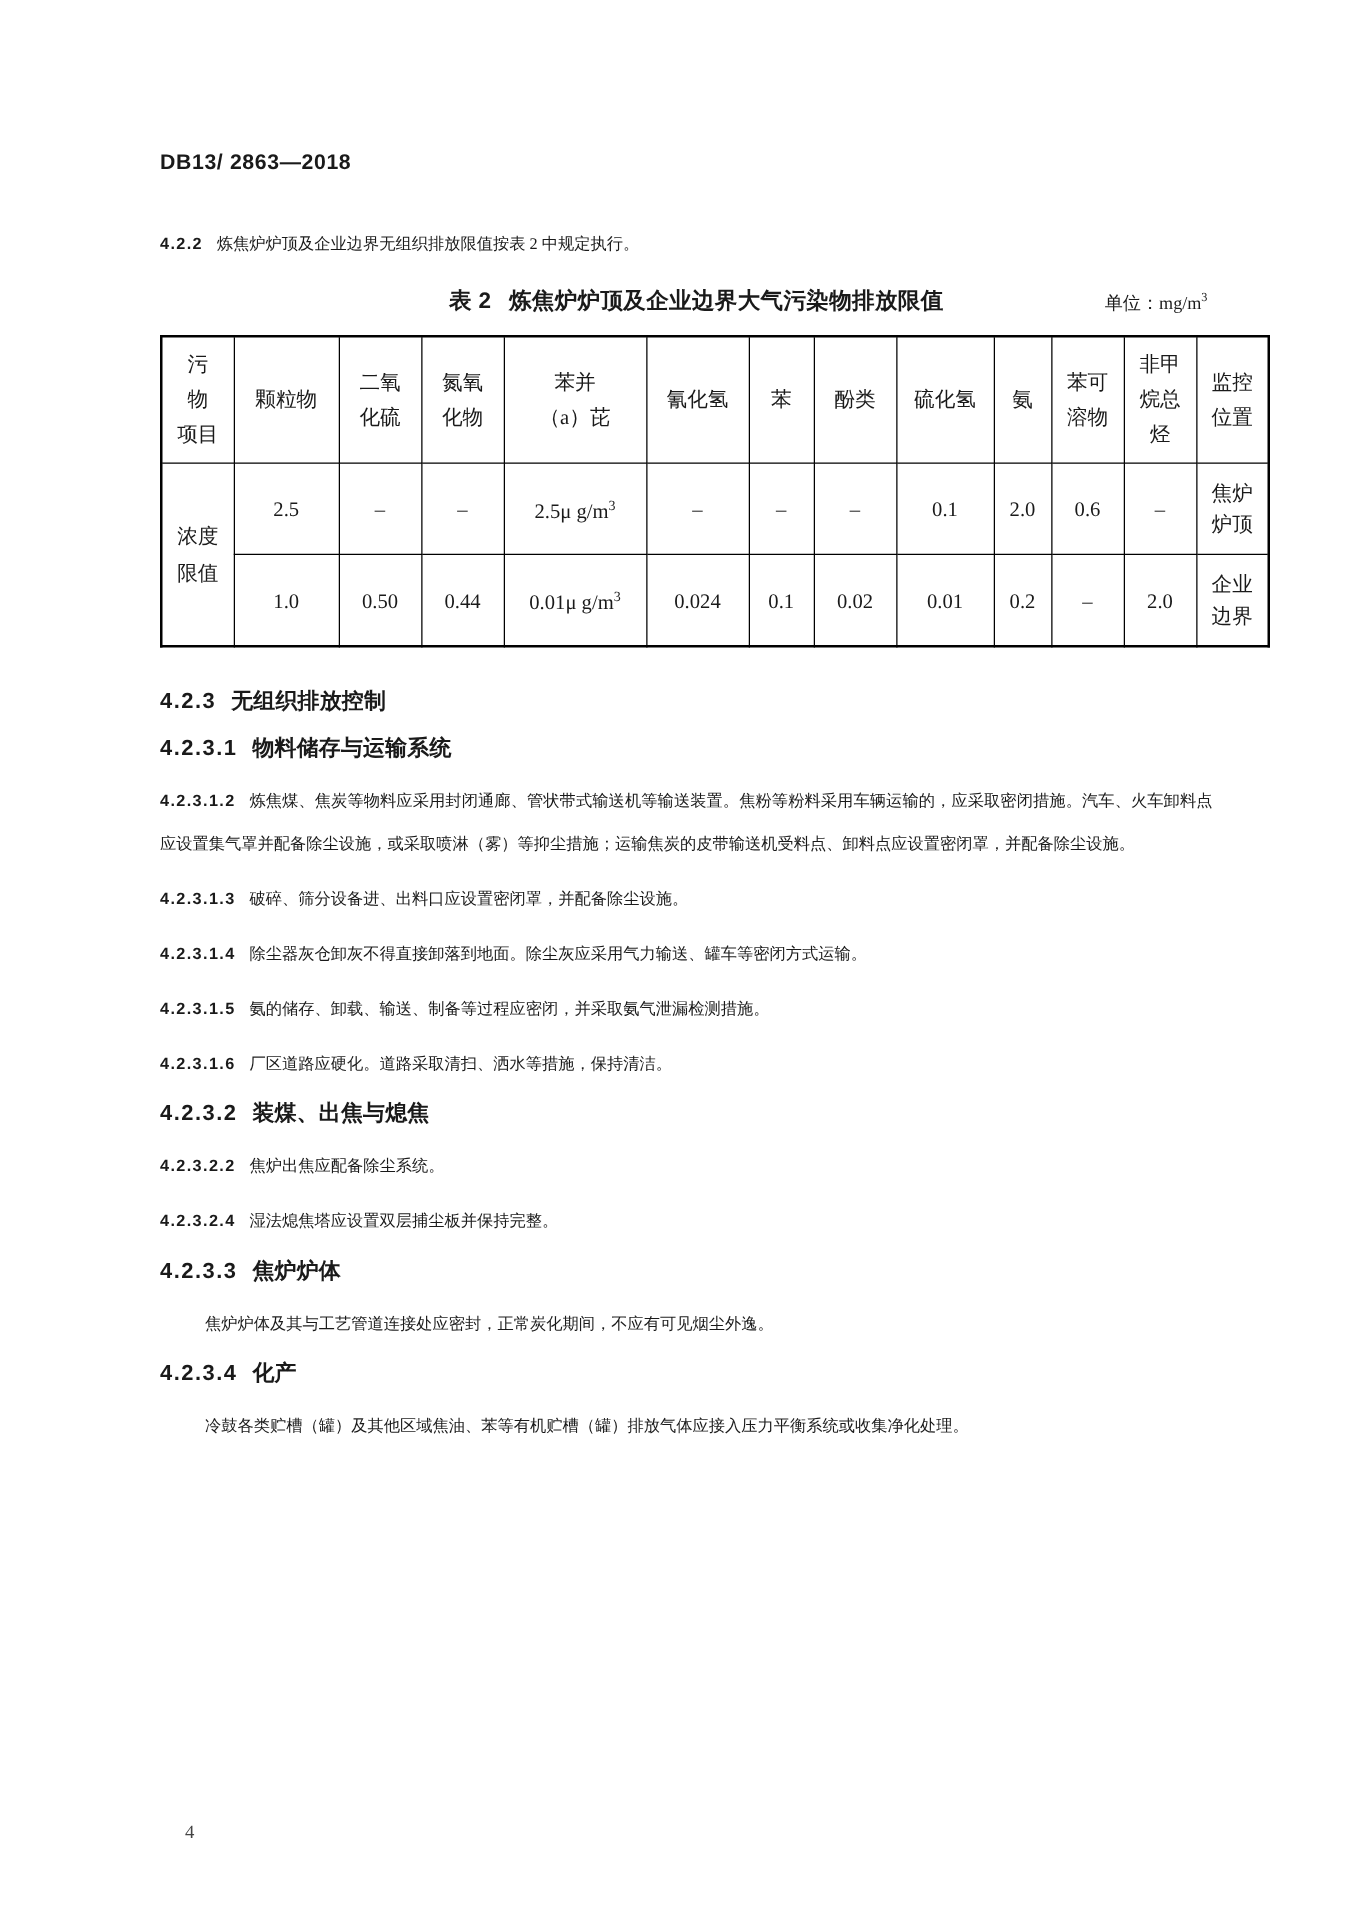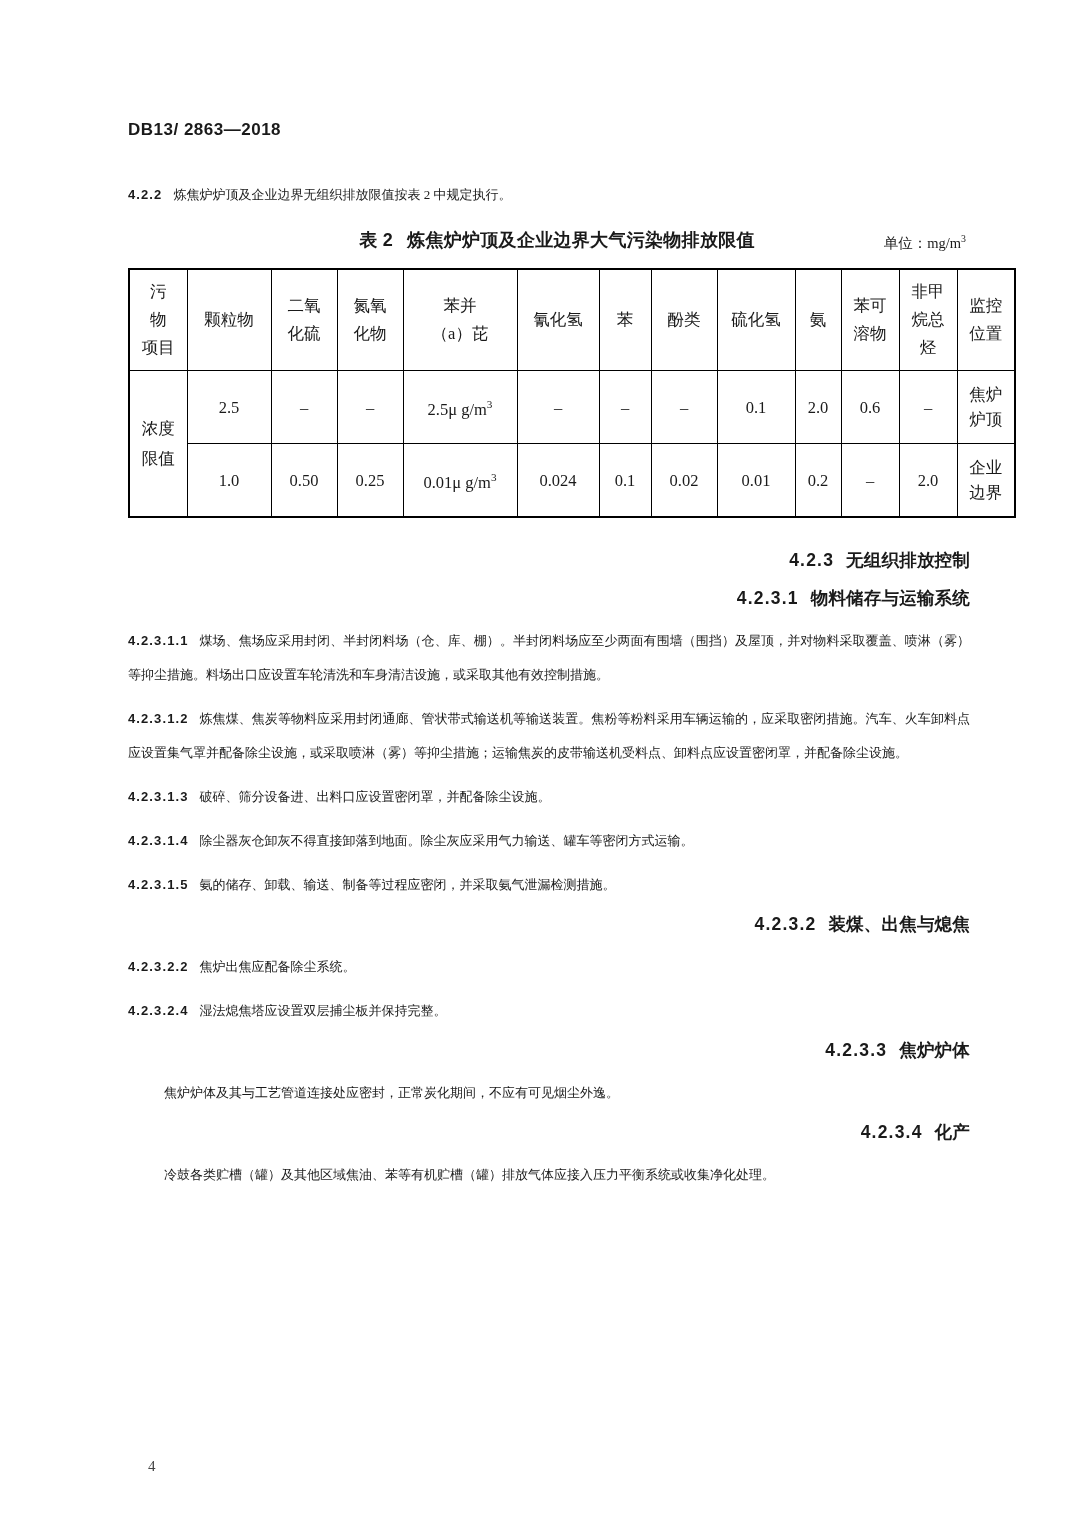--- a/index.html
+++ b/index.html
@@ -32,21 +32,20 @@
     letter-spacing: 0.5px;
     margin: 0 0 38px 0;
   }
   
   .clause-heading {
     font-family: "Liberation Sans", "DejaVu Sans", sans-serif;
     font-weight: bold;
     font-size: 17.5px;
     margin: 0 0 14px 0;
     letter-spacing: 0.2px;
-    text-align: right;
   }
   .clause-heading .num {
     letter-spacing: 1.2px;
     margin-right: 12px;
   }
   .para {
     font-size: 13px;
     line-height: 34px;
     margin: 0 0 10px 0;
     text-align: justify;
@@ -186,21 +185,21 @@
         <td class="dash">–</td>
         <td>0.1</td>
         <td>2.0</td>
         <td>0.6</td>
         <td class="dash">–</td>
         <td><span>焦炉</span><br><span>炉顶</span></td>
       </tr>
       <tr class="data">
         <td>1.0</td>
         <td>0.50</td>
-        <td>0.25</td>
+        <td>0.44</td>
         <td><span>0.01</span><span>μ g/m</span><span class="sup">3</span></td>
         <td>0.024</td>
         <td>0.1</td>
         <td>0.02</td>
         <td>0.01</td>
         <td>0.2</td>
         <td class="dash">–</td>
         <td>2.0</td>
         <td><span>企业</span><br><span>边界</span></td>
       </tr>
@@ -208,40 +207,40 @@
   </table>
 
   <div class="clause-heading">
     <span class="num">4.2.3</span><span>无组织排放控制</span>
   </div>
 
   <div class="clause-heading">
     <span class="num">4.2.3.1</span><span>物料储存与运输系统</span>
   </div>
 
-  <p class="para">
-    <span class="num">4.2.3.1.1</span><span>煤场、焦场应采用封闭、半封闭料场（仓、库、棚）。半封闭料场应至少两面有围墙（围挡）及屋顶，并对物料采取覆盖、喷淋（雾）等抑尘措施。料场出口应设置车轮清洗和车身清洁设施，或采取其他有效控制措施。</span>
-  </p>
 
   <p class="para">
     <span class="num">4.2.3.1.2</span><span>炼焦煤、焦炭等物料应采用封闭通廊、管状带式输送机等输送装置。焦粉等粉料采用车辆运输的，应采取密闭措施。汽车、火车卸料点应设置集气罩并配备除尘设施，或采取喷淋（雾）等抑尘措施；运输焦炭的皮带输送机受料点、卸料点应设置密闭罩，并配备除尘设施。</span>
   </p>
 
   <p class="para">
     <span class="num">4.2.3.1.3</span><span>破碎、筛分设备进、出料口应设置密闭罩，并配备除尘设施。</span>
   </p>
 
   <p class="para">
     <span class="num">4.2.3.1.4</span><span>除尘器灰仓卸灰不得直接卸落到地面。除尘灰应采用气力输送、罐车等密闭方式运输。</span>
   </p>
 
   <p class="para">
     <span class="num">4.2.3.1.5</span><span>氨的储存、卸载、输送、制备等过程应密闭，并采取氨气泄漏检测措施。</span>
   </p>
 
+  <p class="para">
+    <span class="num">4.2.3.1.6</span><span>厂区道路应硬化。道路采取清扫、洒水等措施，保持清洁。</span>
+  </p>
 
   <div class="clause-heading">
     <span class="num">4.2.3.2</span><span>装煤、出焦与熄焦</span>
   </div>
 
 
   <p class="para">
     <span class="num">4.2.3.2.2</span><span>焦炉出焦应配备除尘系统。</span>
   </p>
 

